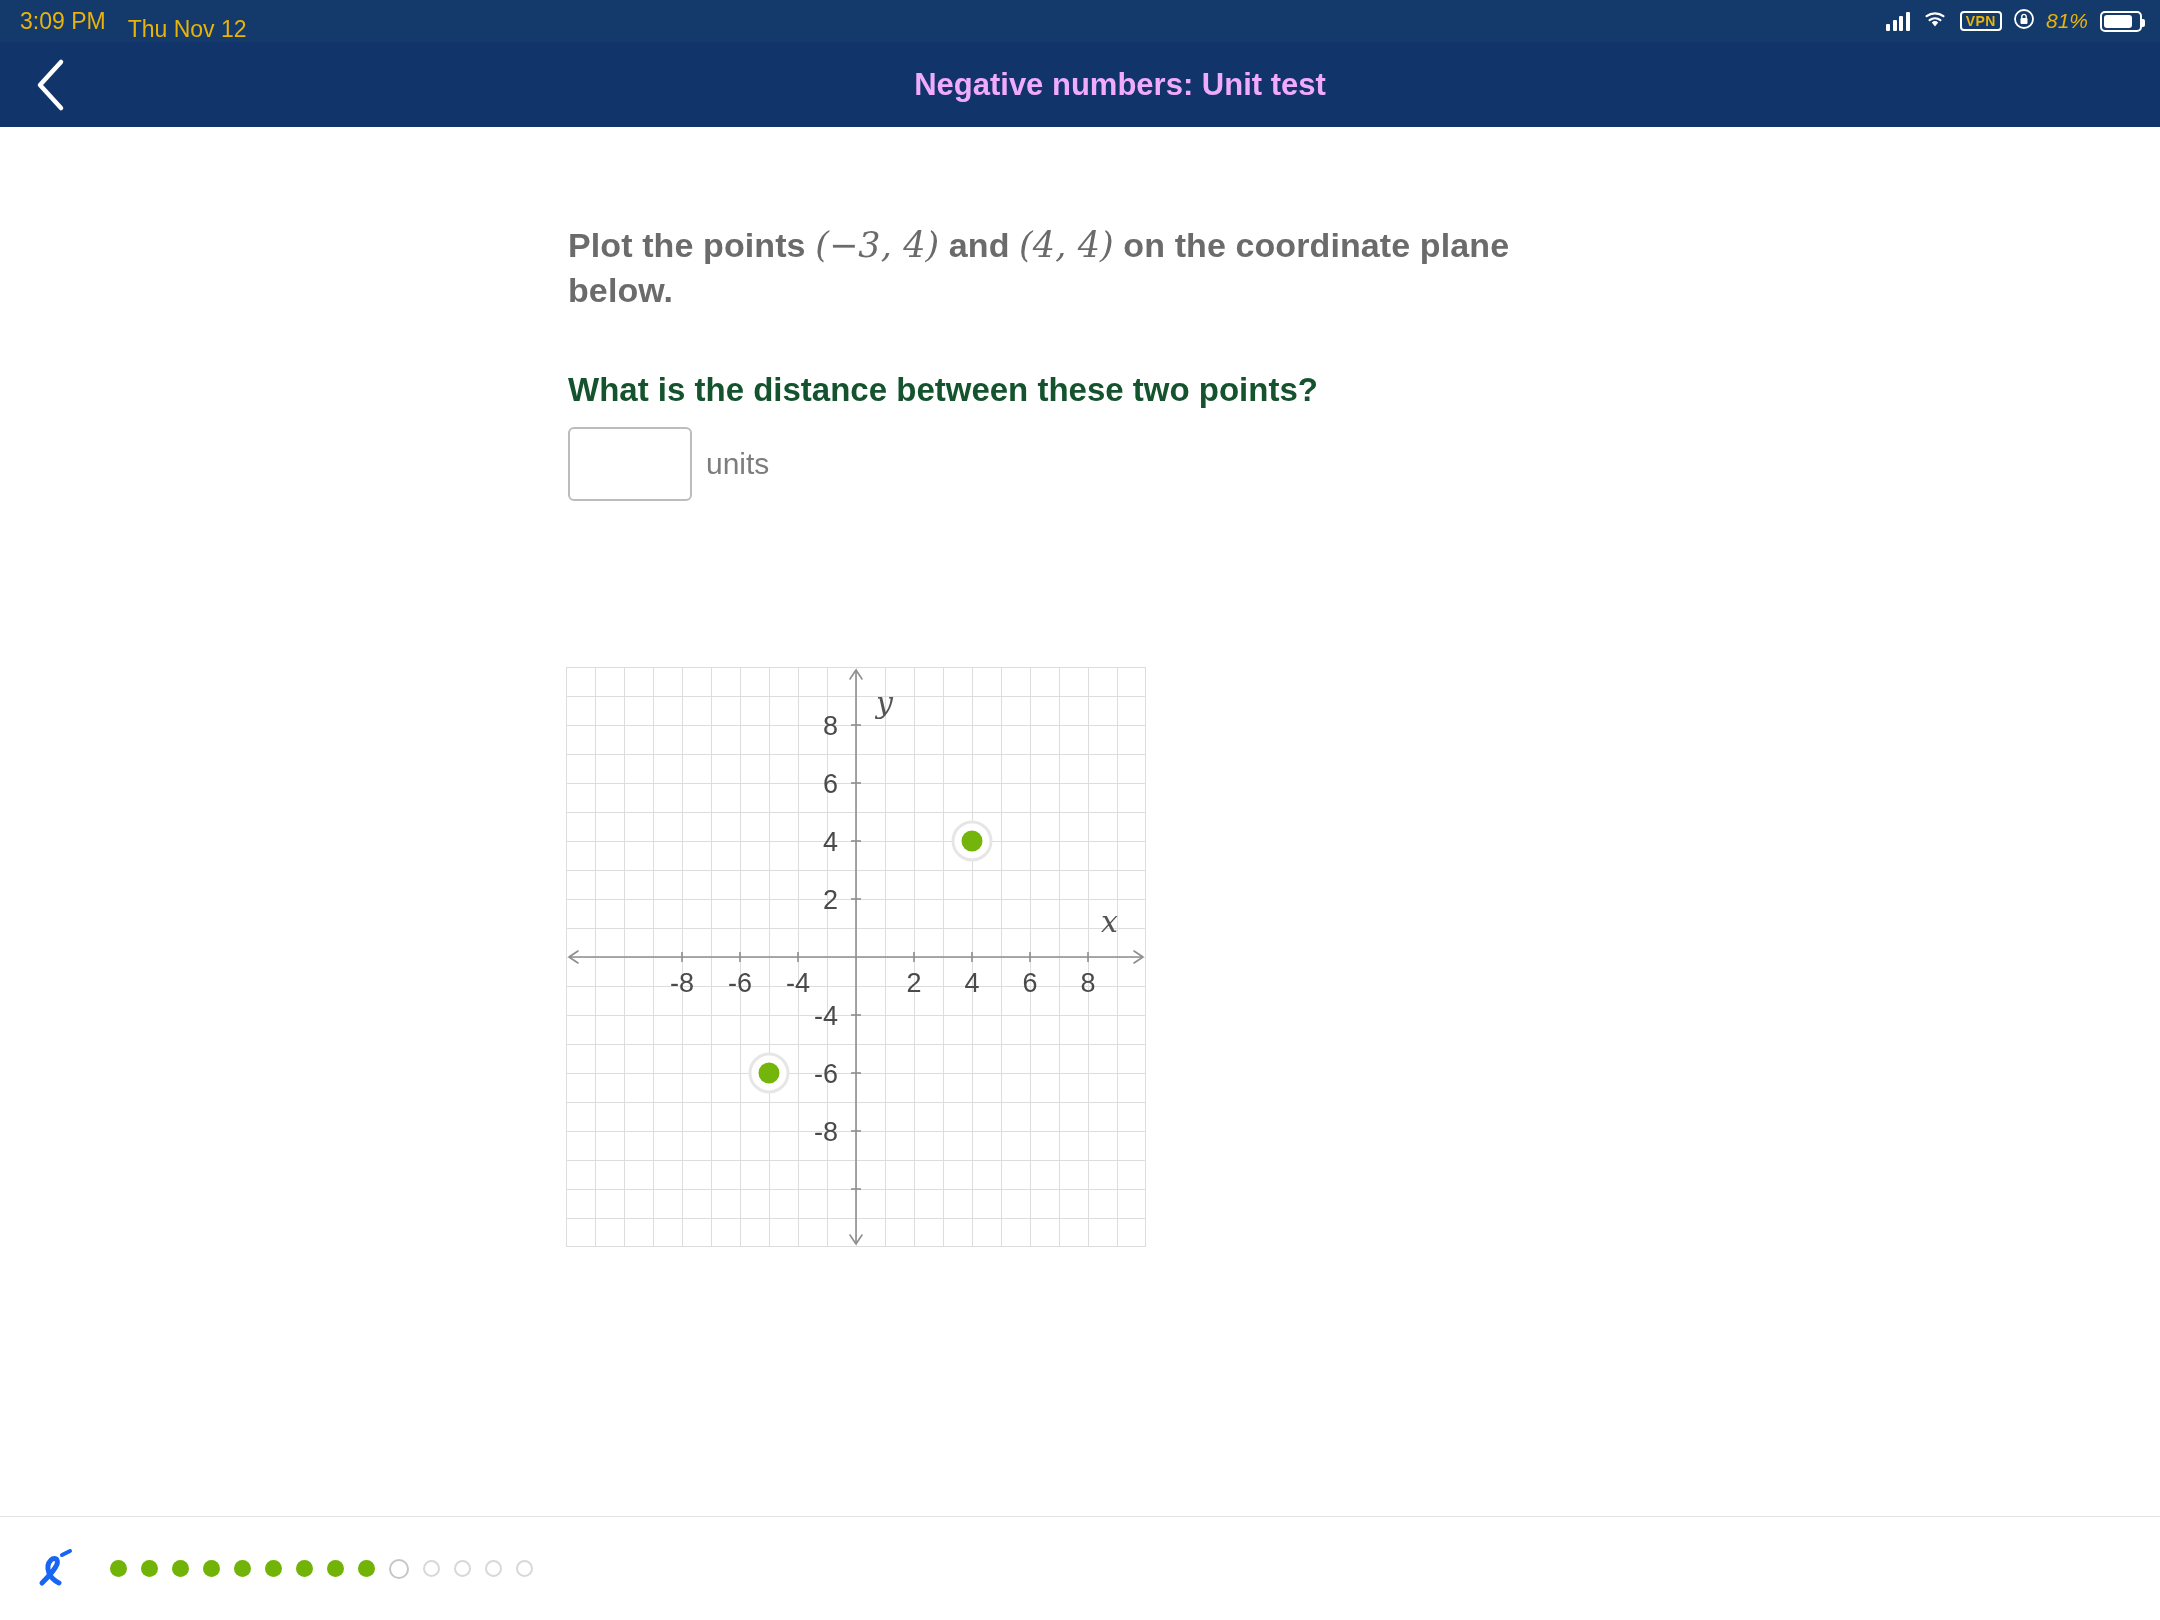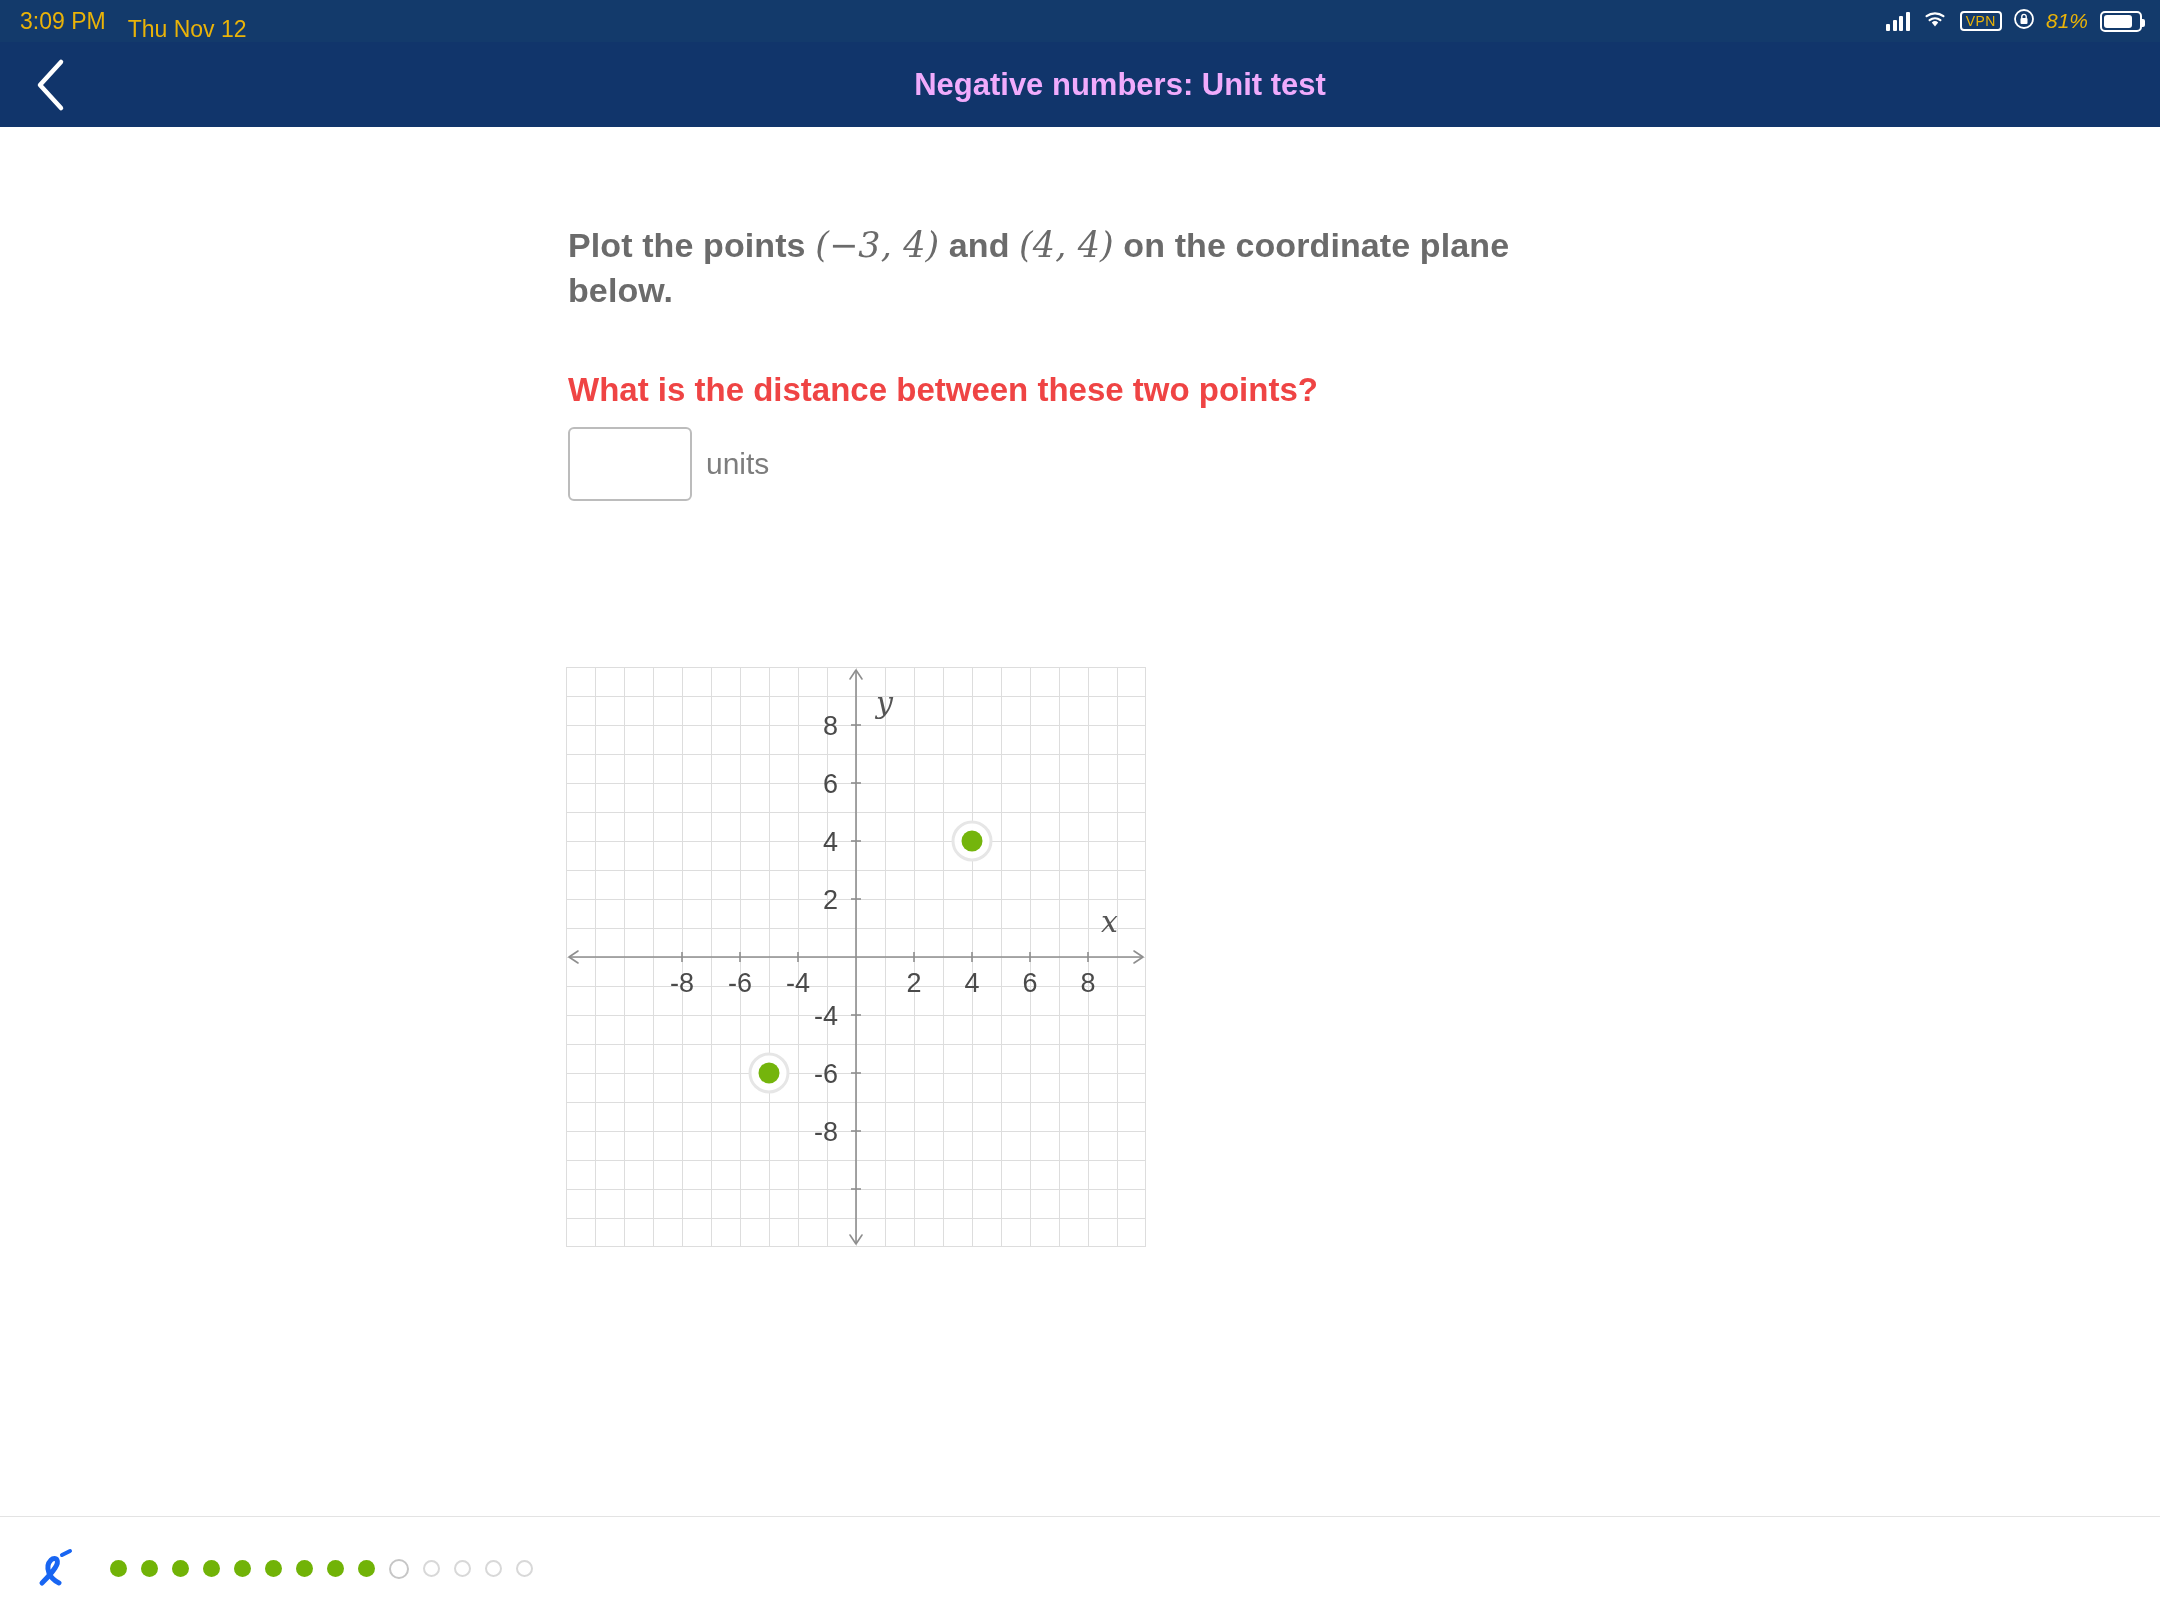--- a/index.html
+++ b/index.html
@@ -57,21 +57,21 @@
   .signal-bars i:nth-child(1) { height: 7px; }
   .signal-bars i:nth-child(2) { height: 11px; }
   .signal-bars i:nth-child(3) { height: 15px; }
   .signal-bars i:nth-child(4) { height: 19px; }
 
   .wifi-icon { width: 26px; height: 20px; }
   .vpn-badge {
     border: 2px solid #ffffff;
     border-radius: 4px;
     font-size: 14px;
-    font-weight: 400;
+    font-weight: 700;
     padding: 1px 4px;
     line-height: 1;
     letter-spacing: 0.5px;
   }
   .lock-icon { width: 20px; height: 20px; }
   .battery-pct { font-size: 21px; font-style: italic; }
   .battery {
     position: relative;
     width: 42px;
     height: 21px;
@@ -151,21 +151,21 @@
   .mathpt {
     font-family: "DejaVu Serif", serif;
     font-style: italic;
     font-weight: 400;
     font-size: 35px;
     color: #6b6b6b;
   }
   .question {
     font-size: 33px;
     font-weight: 700;
-    color: #ef4444;
+    color: #14532d;
     margin-top: 58px;
   }
   .answer-row {
     display: flex;
     align-items: center;
     margin-top: 18px;
     gap: 14px;
   }
   .answer-box {
     width: 124px;

